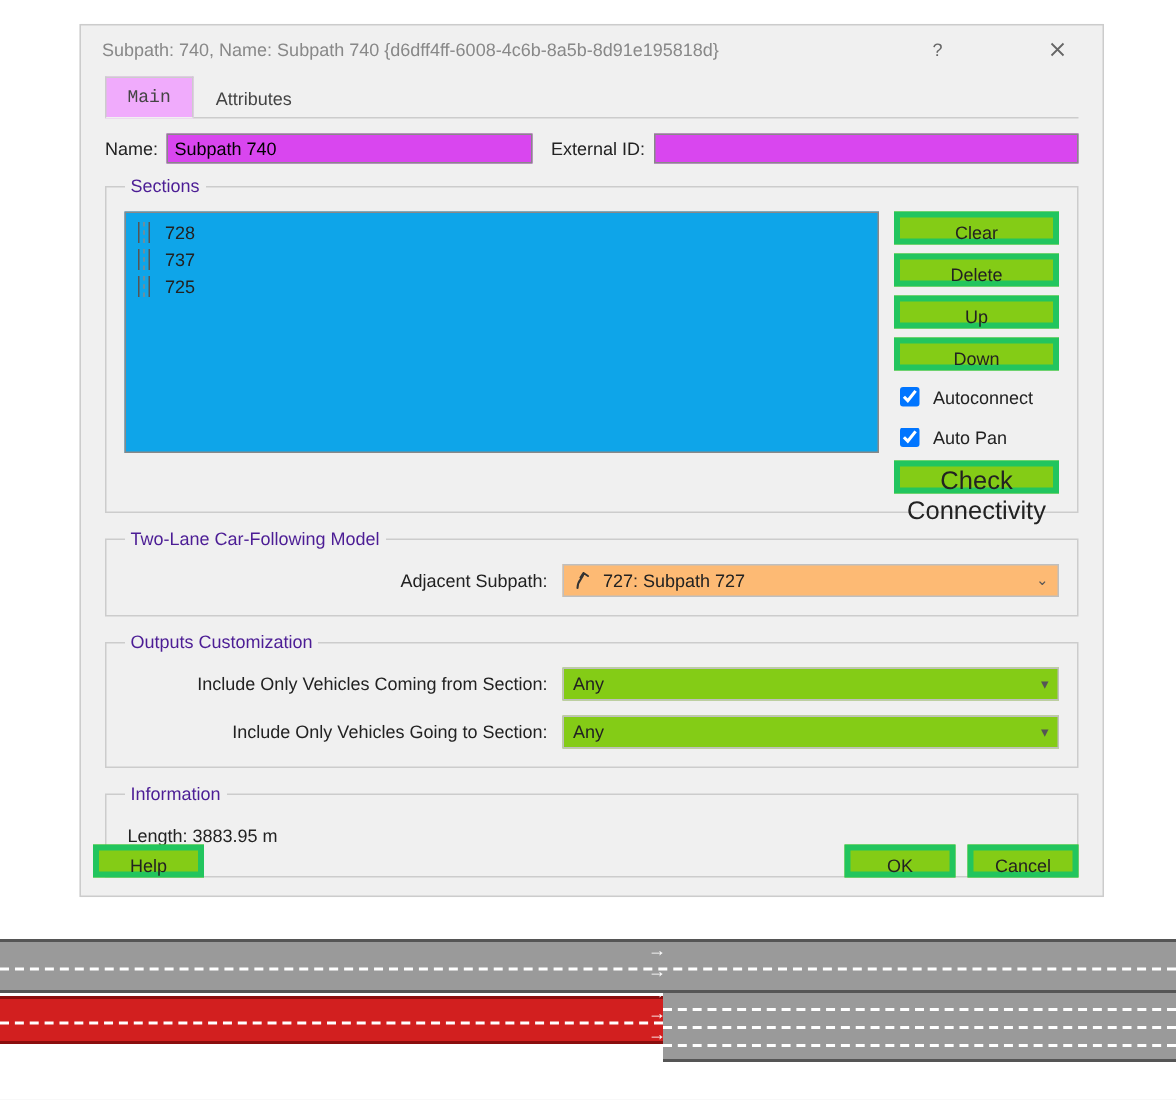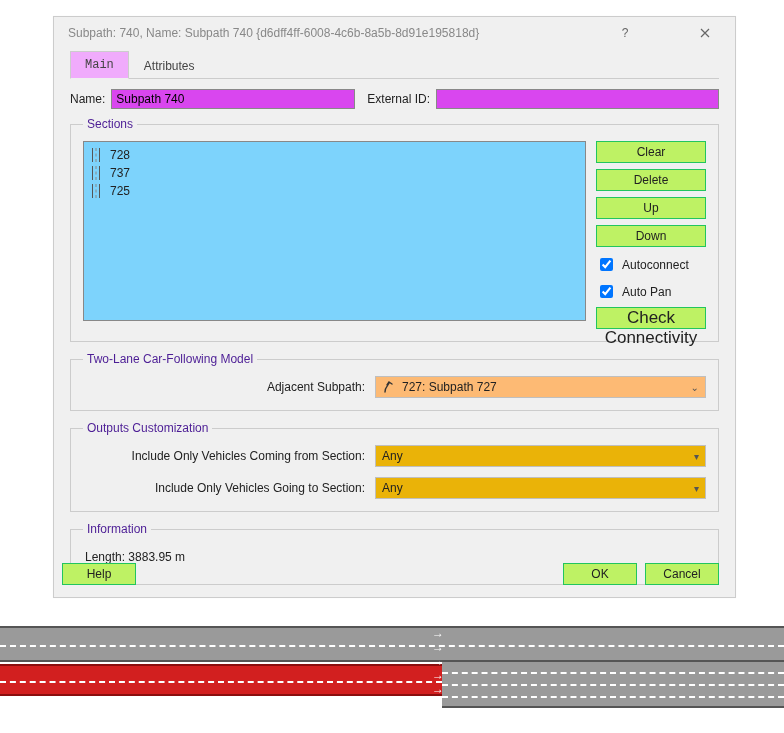--- a/index.html
+++ b/index.html
@@ -11,33 +11,33 @@
   .tabs { display: flex; align-items: flex-end; margin: 2px 16px 0 16px; border-bottom: 1px solid #ccc; }
   .tab { padding: 6px 14px; border: 1px solid transparent; border-bottom: none; margin-bottom: -1px; color: #444; }
   .tab.active { background: #f0abfc; border: 1px solid #ccc; border-bottom: 1px solid #f0f0f0; font-family: Liberation Mono, monospace; }
   .content { padding: 10px 16px 0 16px; }
   .row { display: flex; align-items: center; margin-bottom: 8px; gap: 6px; }
   .row label { white-space: nowrap; }
   input[type=text] { height: 20px; border: 1px solid #888; background: #d946ef; padding: 1px 4px; }
   fieldset { border: 1px solid #ccc; margin: 0 0 10px 0; padding: 10px 12px 12px 12px; }
   legend { padding: 0 4px; color: #4c1d95; }
   .sections-body { display: flex; gap: 10px; }
-  .list { flex: 1; height: 180px; background: #7dd3fc; border: 1px solid #888; padding: 4px 6px; overflow: auto; }
+  .list { flex: 1; height: 161px; background: #0ea5e9; border: 1px solid #888; padding: 4px 6px; overflow: auto; }
   .list-item { display: flex; align-items: center; gap: 8px; height: 18px; }
   .road-icon { width: 12px; height: 14px; position: relative; }
   .road-icon::before, .road-icon::after { content: ""; position: absolute; top: 0; bottom: 0; width: 1px; background: #555; }
   .road-icon::before { left: 2px; }
   .road-icon::after { right: 2px; }
   .road-icon .mid { position: absolute; left: 50%; top: 0; bottom: 0; width: 0; border-left: 1px dashed #888; transform: translateX(-50%); }
   .side { width: 110px; display: flex; flex-direction: column; gap: 6px; }
-  .btn { height: 22px; background: #bef264; border: 1px solid #22c55e; text-align: center; line-height: 20px; cursor: default; }
+  .btn { height: 22px; background: #84cc16; border: 4px solid #22c55e; text-align: center; line-height: 20px; cursor: default; }
   .chk { display: flex; align-items: center; gap: 6px; margin-top: 2px; }
   .chk input { width: 13px; height: 13px; }
   .lbl-row { display: flex; align-items: center; gap: 10px; text-align: right; }
-  .combo { flex: 1; height: 22px; border: 1px solid #bfbfbf; background: #eab308; display: flex; align-items: center; padding: 0 6px; position: relative; }
+  .combo { flex: 1; height: 22px; border: 1px solid #bfbfbf; background: #84cc16; display: flex; align-items: center; padding: 0 6px; position: relative; }
   .combo .chev { position: absolute; right: 6px; top: 50%; transform: translateY(-50%); color: #555; font-size: 10px; }
   .combo .icn { margin-right: 6px; display: inline-flex; }
   .info-text { padding: 4px 2px 8px 2px; }
   .footer { position: absolute; left: 8px; right: 16px; bottom: 12px; display: flex; }
   .footer .spacer { flex: 1; }
   .footer .btn { width: 74px; margin-left: 8px; }
   .footer .btn:first-child { margin-left: 0; }
 
   
   .road-scene { position: absolute; left: 0; right: 0; top: 626px; height: 90px; }

